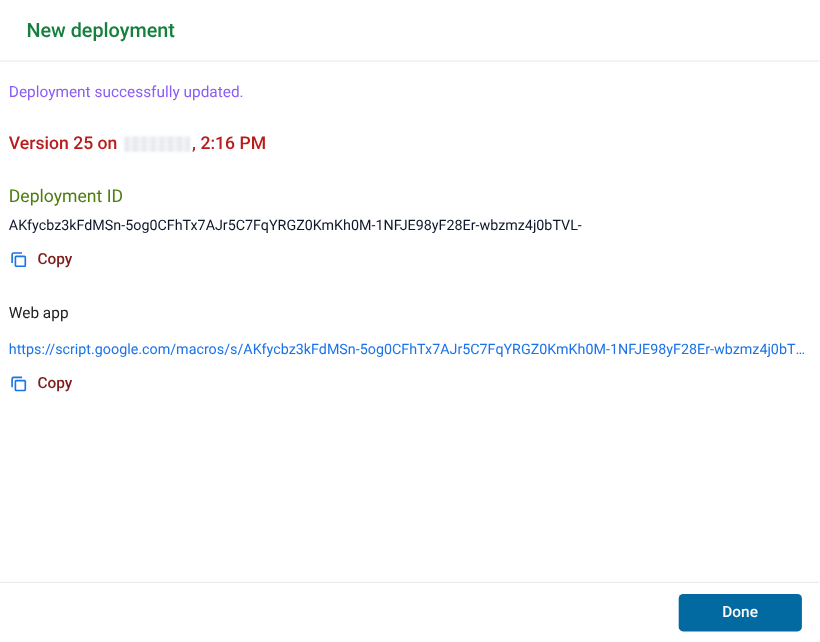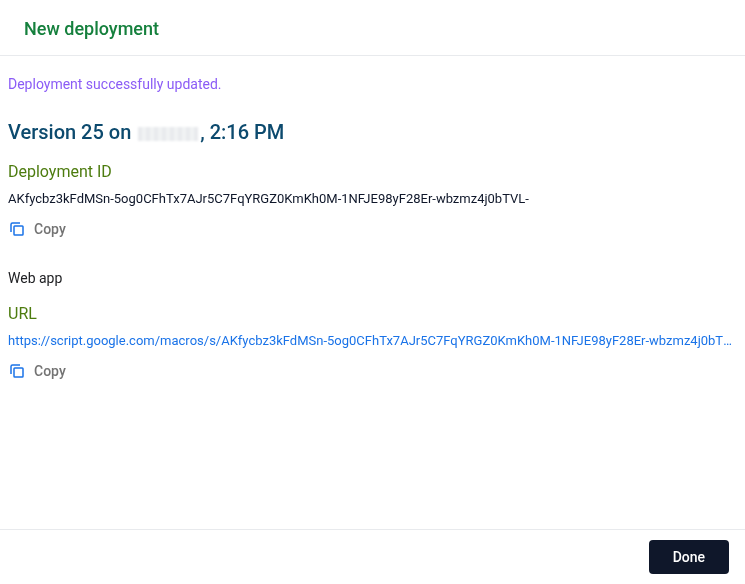--- a/index.html
+++ b/index.html
@@ -26,24 +26,24 @@
     }
     .content {
       padding: 20px 8px 0 8px;
     }
     .success-msg {
       font-size: 14px;
       color: #8b5cf6;
       margin-bottom: 28px;
     }
     .version-line {
-      font-size: 20px;
+      font-size: 16px;
       font-weight: 500;
-      color: #0c4a6e;
-      margin-bottom: 18px;
+      color: #b91c1c;
+      margin-bottom: 30px;
     }
     .redacted {
       display: inline-block;
       width: 60px;
       height: 14px;
       background: repeating-linear-gradient(
         90deg,
         #e8eaed,
         #e8eaed 4px,
         #f1f3f4 4px,
@@ -73,21 +73,21 @@
       text-overflow: ellipsis;
       max-width: 729px;
       cursor: pointer;
     }
     .copy-btn {
       display: inline-flex;
       align-items: center;
       gap: 8px;
       background: none;
       border: none;
-      color: #737373;
+      color: #7f1d1d;
       font-size: 14px;
       font-family: inherit;
       font-weight: 500;
       cursor: pointer;
       padding: 4px 0;
       margin-bottom: 28px;
     }
     .copy-icon {
       width: 18px;
       height: 18px;
@@ -103,25 +103,25 @@
       position: absolute;
       bottom: 0;
       left: 0;
       right: 0;
       border-top: 1px solid #e8eaed;
       padding: 10px 16px;
       display: flex;
       justify-content: flex-end;
     }
     .done-btn {
-      background: #0f172a;
+      background: #0369a1;
       color: #fff;
       border: none;
       border-radius: 4px;
-      padding: 9px 24px;
+      padding: 9px 40px;
       font-size: 14px;
       font-family: inherit;
       font-weight: 500;
       cursor: pointer;
     }
   </style>
 </head>
 <body>
 
 <div class="header">
@@ -141,21 +141,20 @@
     <span class="copy-icon">
       <svg viewBox="0 0 24 24" width="18" height="18" fill="none" stroke="#1a73e8" stroke-width="2">
         <rect x="8" y="8" width="12" height="12" rx="1"></rect>
         <path d="M4 16 V6 a2 2 0 0 1 2-2 h10"></path>
       </svg>
     </span>
     <span>Copy</span>
   </button>
 
   <div class="section-title">Web app</div>
-  <div class="field-label">URL</div>
   <div class="url-value">https://script.google.com/macros/s/AKfycbz3kFdMSn-5og0CFhTx7AJr5C7FqYRGZ0KmKh0M-1NFJE98yF28Er-wbzmz4j0bTVL-/exec</div>
   <button class="copy-btn">
     <span class="copy-icon">
       <svg viewBox="0 0 24 24" width="18" height="18" fill="none" stroke="#1a73e8" stroke-width="2">
         <rect x="8" y="8" width="12" height="12" rx="1"></rect>
         <path d="M4 16 V6 a2 2 0 0 1 2-2 h10"></path>
       </svg>
     </span>
     <span>Copy</span>
   </button>

